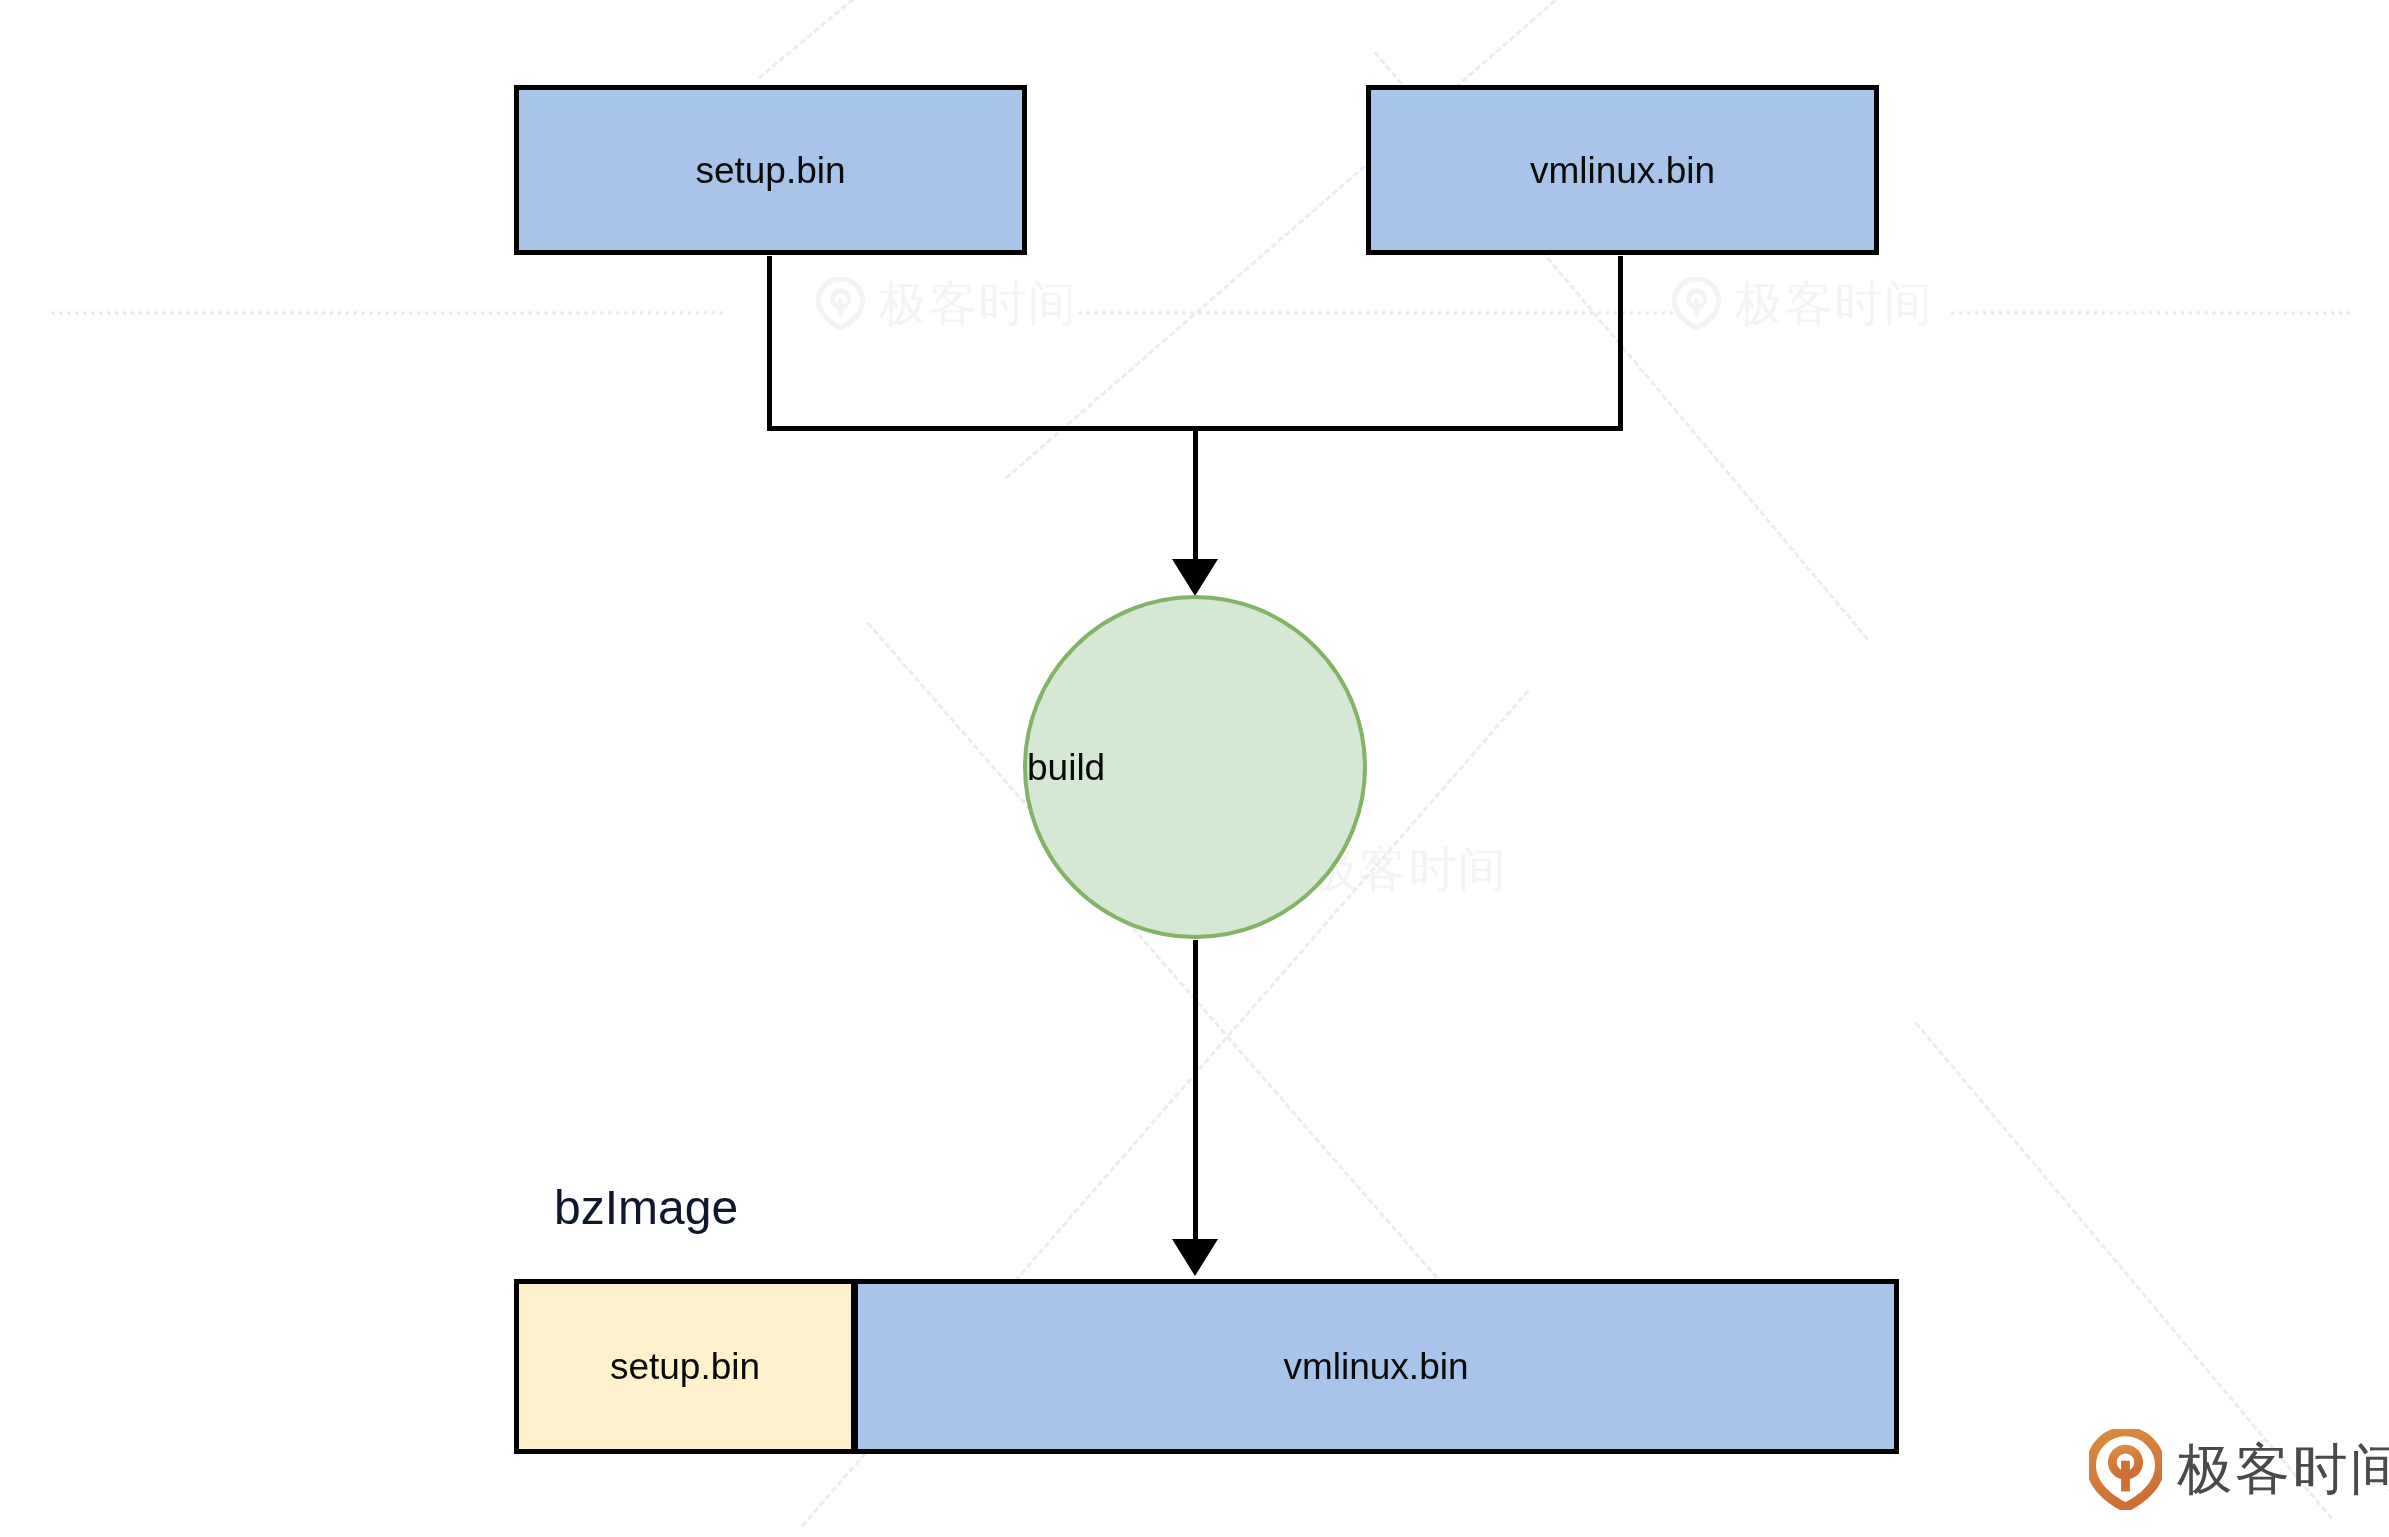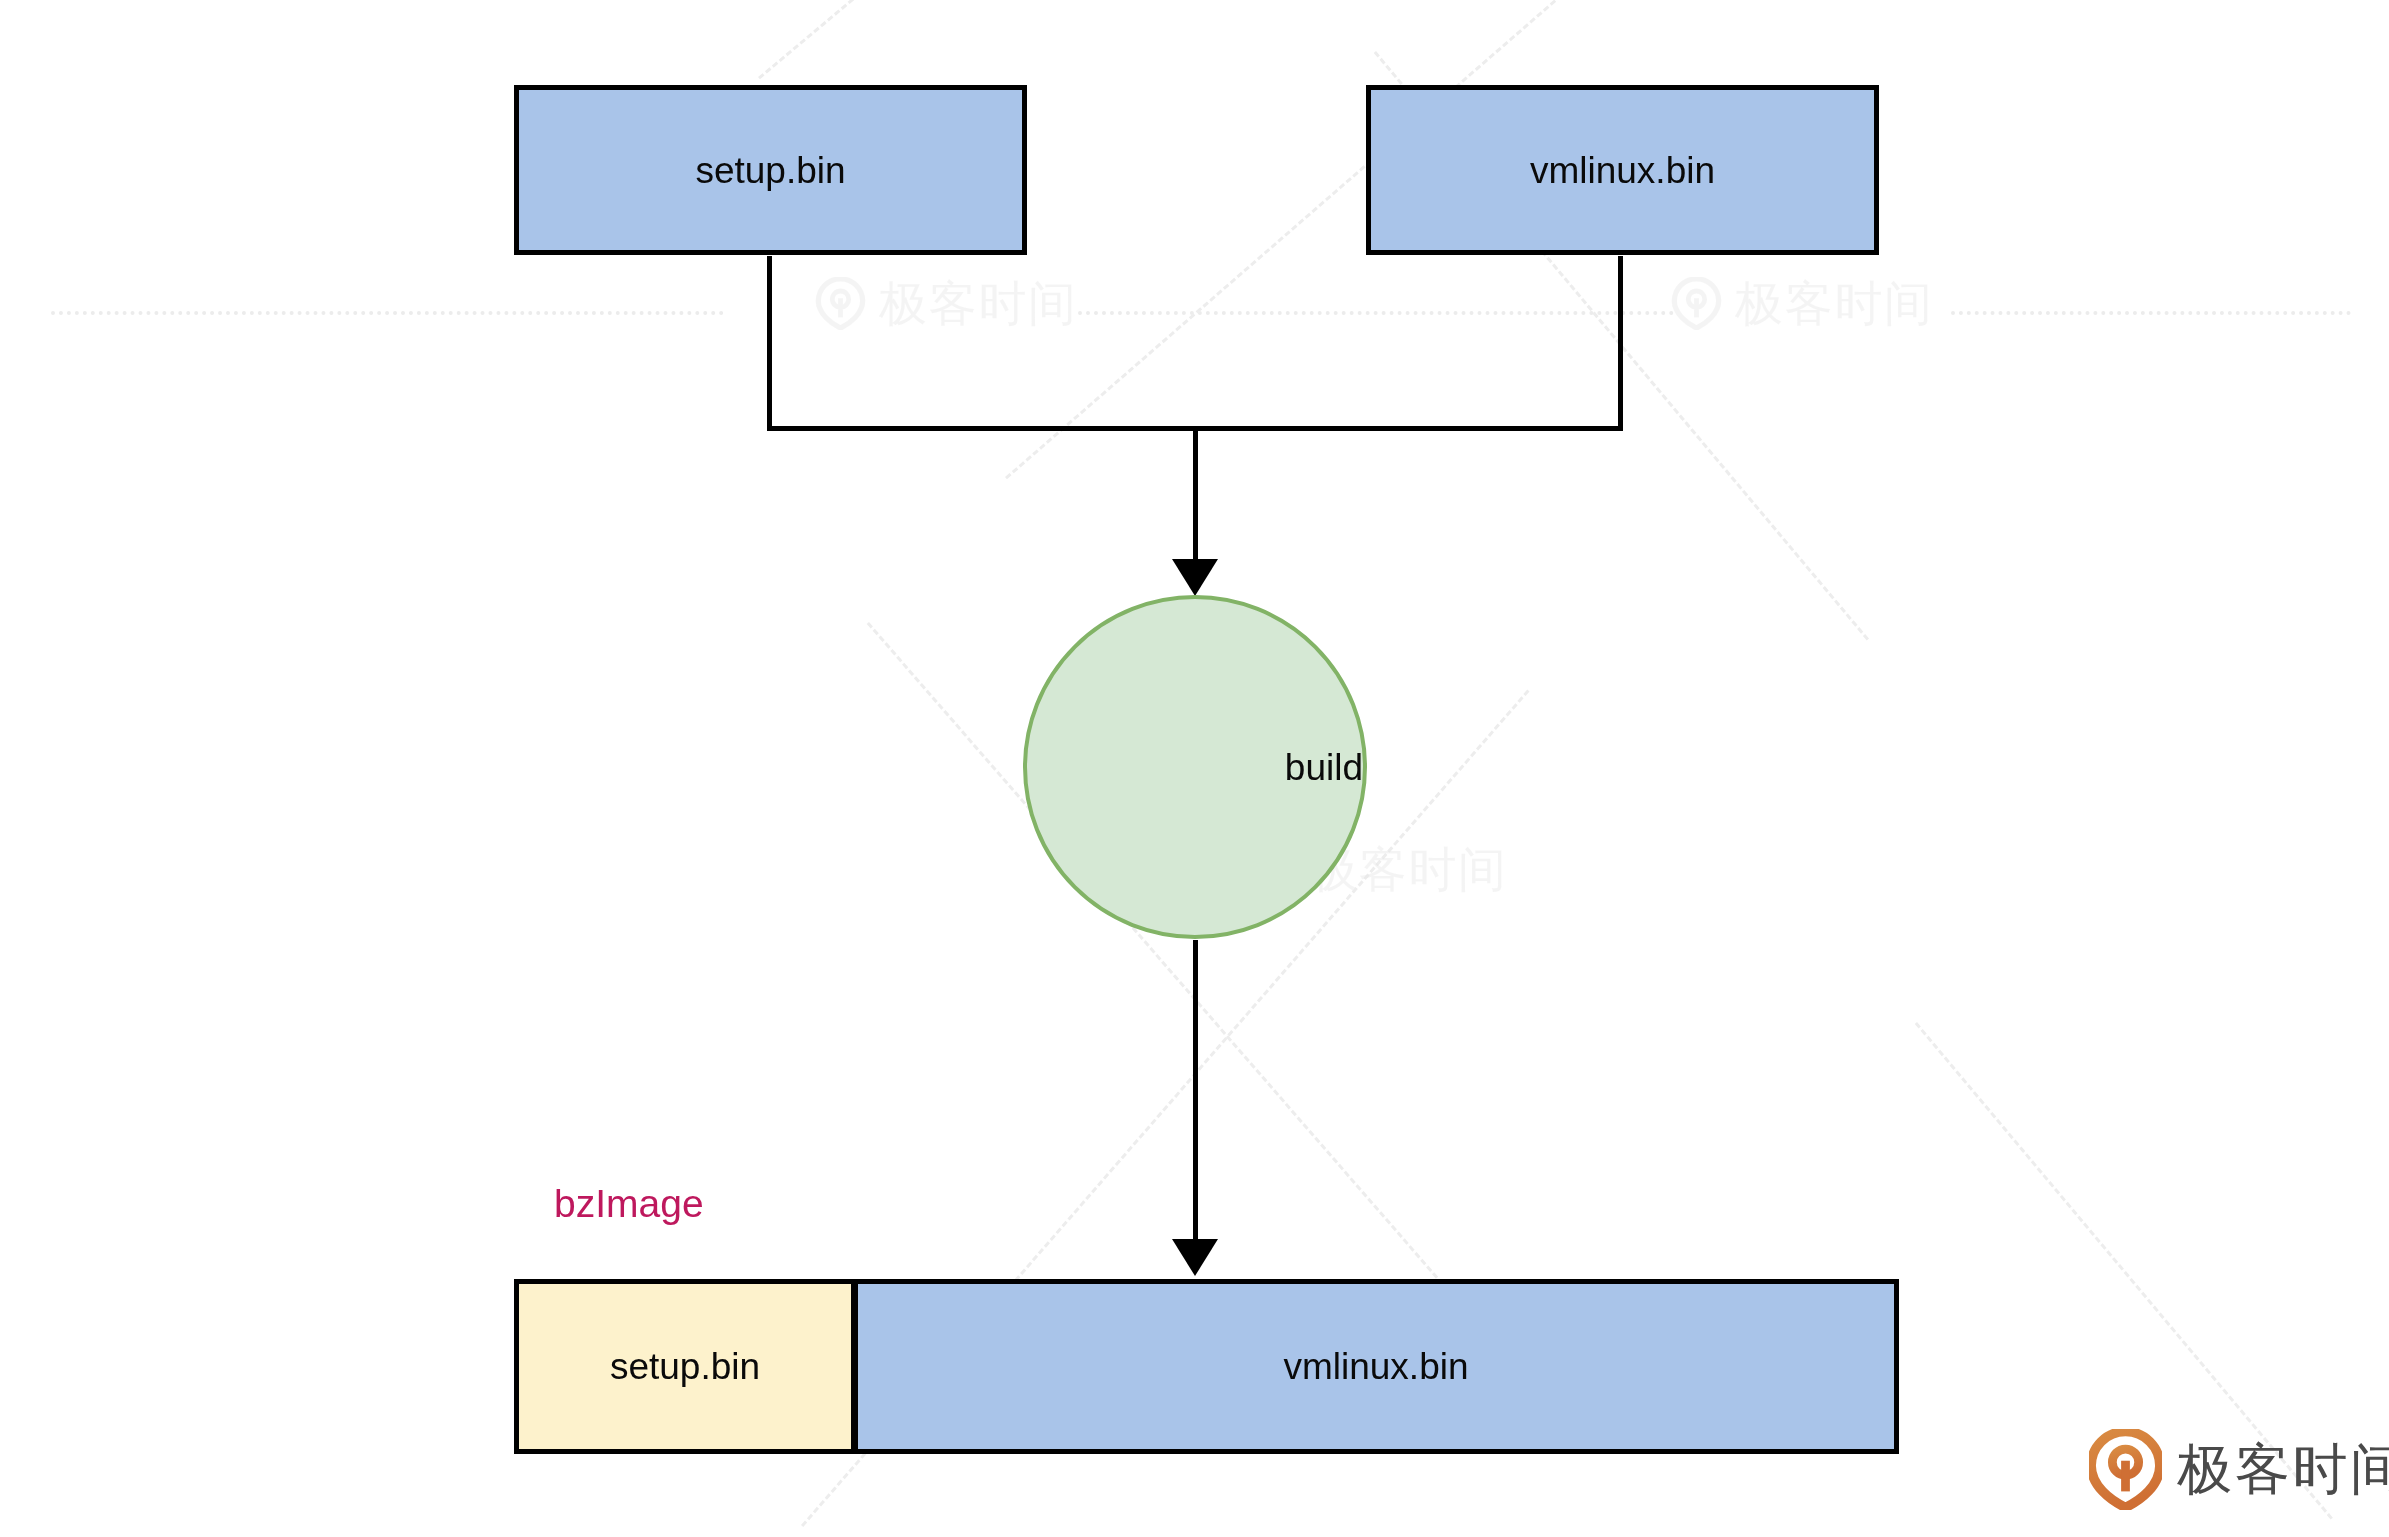--- a/index.html
+++ b/index.html
@@ -71,37 +71,37 @@
   }
 
   .circle-node {
     position: absolute;
     box-sizing: border-box;
     border-radius: 50%;
     border: 4.3px solid #82b366;
     background: #d5e8d4;
     display: flex;
     align-items: center;
-    justify-content: flex-end;
+    justify-content: flex-start;
     z-index: 3;
   }
 
   .seg {
     position: absolute;
     box-sizing: border-box;
     display: flex;
     align-items: center;
     justify-content: center;
     z-index: 3;
   }
 
   .free-label {
     position: absolute;
-    font-size: 39px;
-    color: #be185d;
+    font-size: 48px;
+    color: #0f172a;
     line-height: 1;
     white-space: nowrap;
     z-index: 3;
   }
 
   .edge-v {
     position: absolute;
     background: #000000;
     width: 5.1px;
     z-index: 2;

